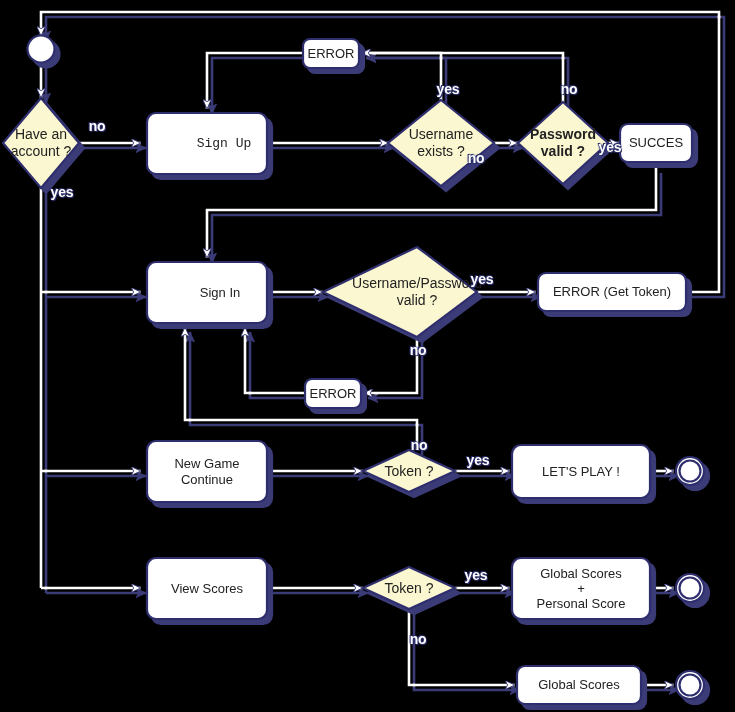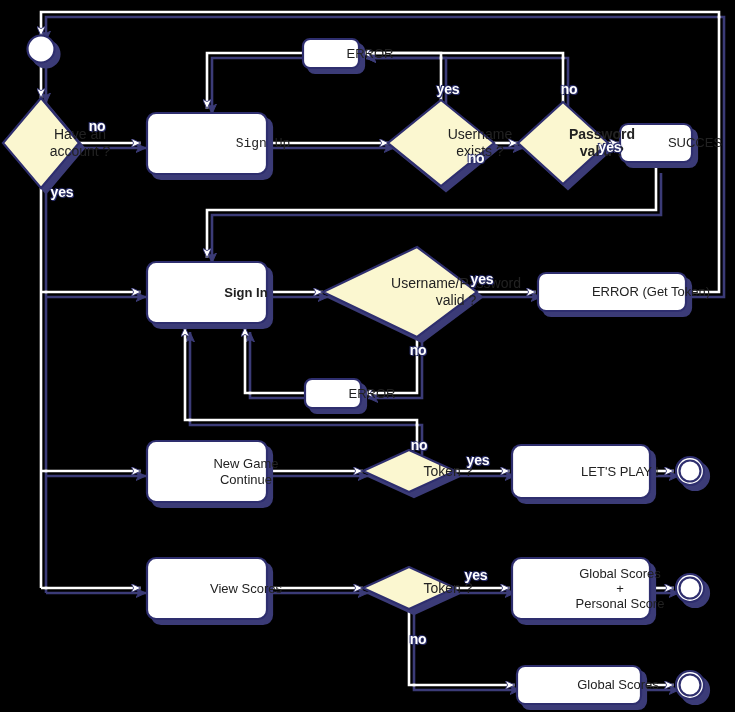--- a/index.html
+++ b/index.html
@@ -5,21 +5,20 @@
 <style>
   html,body{margin:0;padding:0;background:#000;}
   body{width:735px;height:712px;overflow:hidden;
        font-family:"Liberation Sans","DejaVu Sans",sans-serif;}
   #stage{position:relative;width:735px;height:712px;background:#000;}
   svg#canvas{position:absolute;left:0;top:0;width:735px;height:712px;}
   .nodelabel{
     position:absolute;display:flex;align-items:center;justify-content:center;
     text-align:center;color:#222;pointer-events:none;white-space:pre-line;
     line-height:1.18;
-    padding-left:39px;
   }
   .nl-proc{font-size:13px;}
   .nl-dec{font-size:14px;}
   .edgelabel{
     position:absolute;font-size:14px;font-weight:bold;color:#ffffff;
     text-align:center;pointer-events:none;letter-spacing:-0.2px;
     text-shadow:0 0 2px #2b2f6b,0 0 2px #2b2f6b,1px 1px 0 #2b2f6b,-1px -1px 0 #2b2f6b;
   }
 </style>
 </head>
@@ -148,21 +147,21 @@
   <div class="nodelabel nl-dec" style="left:391px;top:118px;width:100px;height:50px;">Username
 exists ?</div>
 
   <div class="nodelabel nl-dec" style="left:518px;top:118px;width:90px;height:50px;font-weight:bold;">Password
 valid ?</div>
 
   <div class="nodelabel nl-proc" style="left:620px;top:124px;width:72px;height:38px;">SUCCES</div>
 
   <div class="nodelabel nl-proc" style="left:303px;top:39px;width:56px;height:29px;">ERROR</div>
 
-  <div class="nodelabel nl-proc" style="left:147px;top:262px;width:120px;height:61px;font-weight:bold;">Sign In</div>
+  <div class="nodelabel nl-proc" style="left:160px;top:262px;width:120px;height:61px;">Sign In</div>
 
   <div class="nodelabel nl-dec" style="left:330px;top:266px;width:174px;height:52px;">Username/Password
 valid ?</div>
 
   <div class="nodelabel nl-proc" style="left:538px;top:273px;width:148px;height:38px;">ERROR (Get Token)</div>
 
   <div class="nodelabel nl-proc" style="left:305px;top:379px;width:56px;height:29px;">ERROR</div>
 
   <div class="nodelabel nl-proc" style="left:147px;top:441px;width:120px;height:61px;">New Game
 Continue</div>

